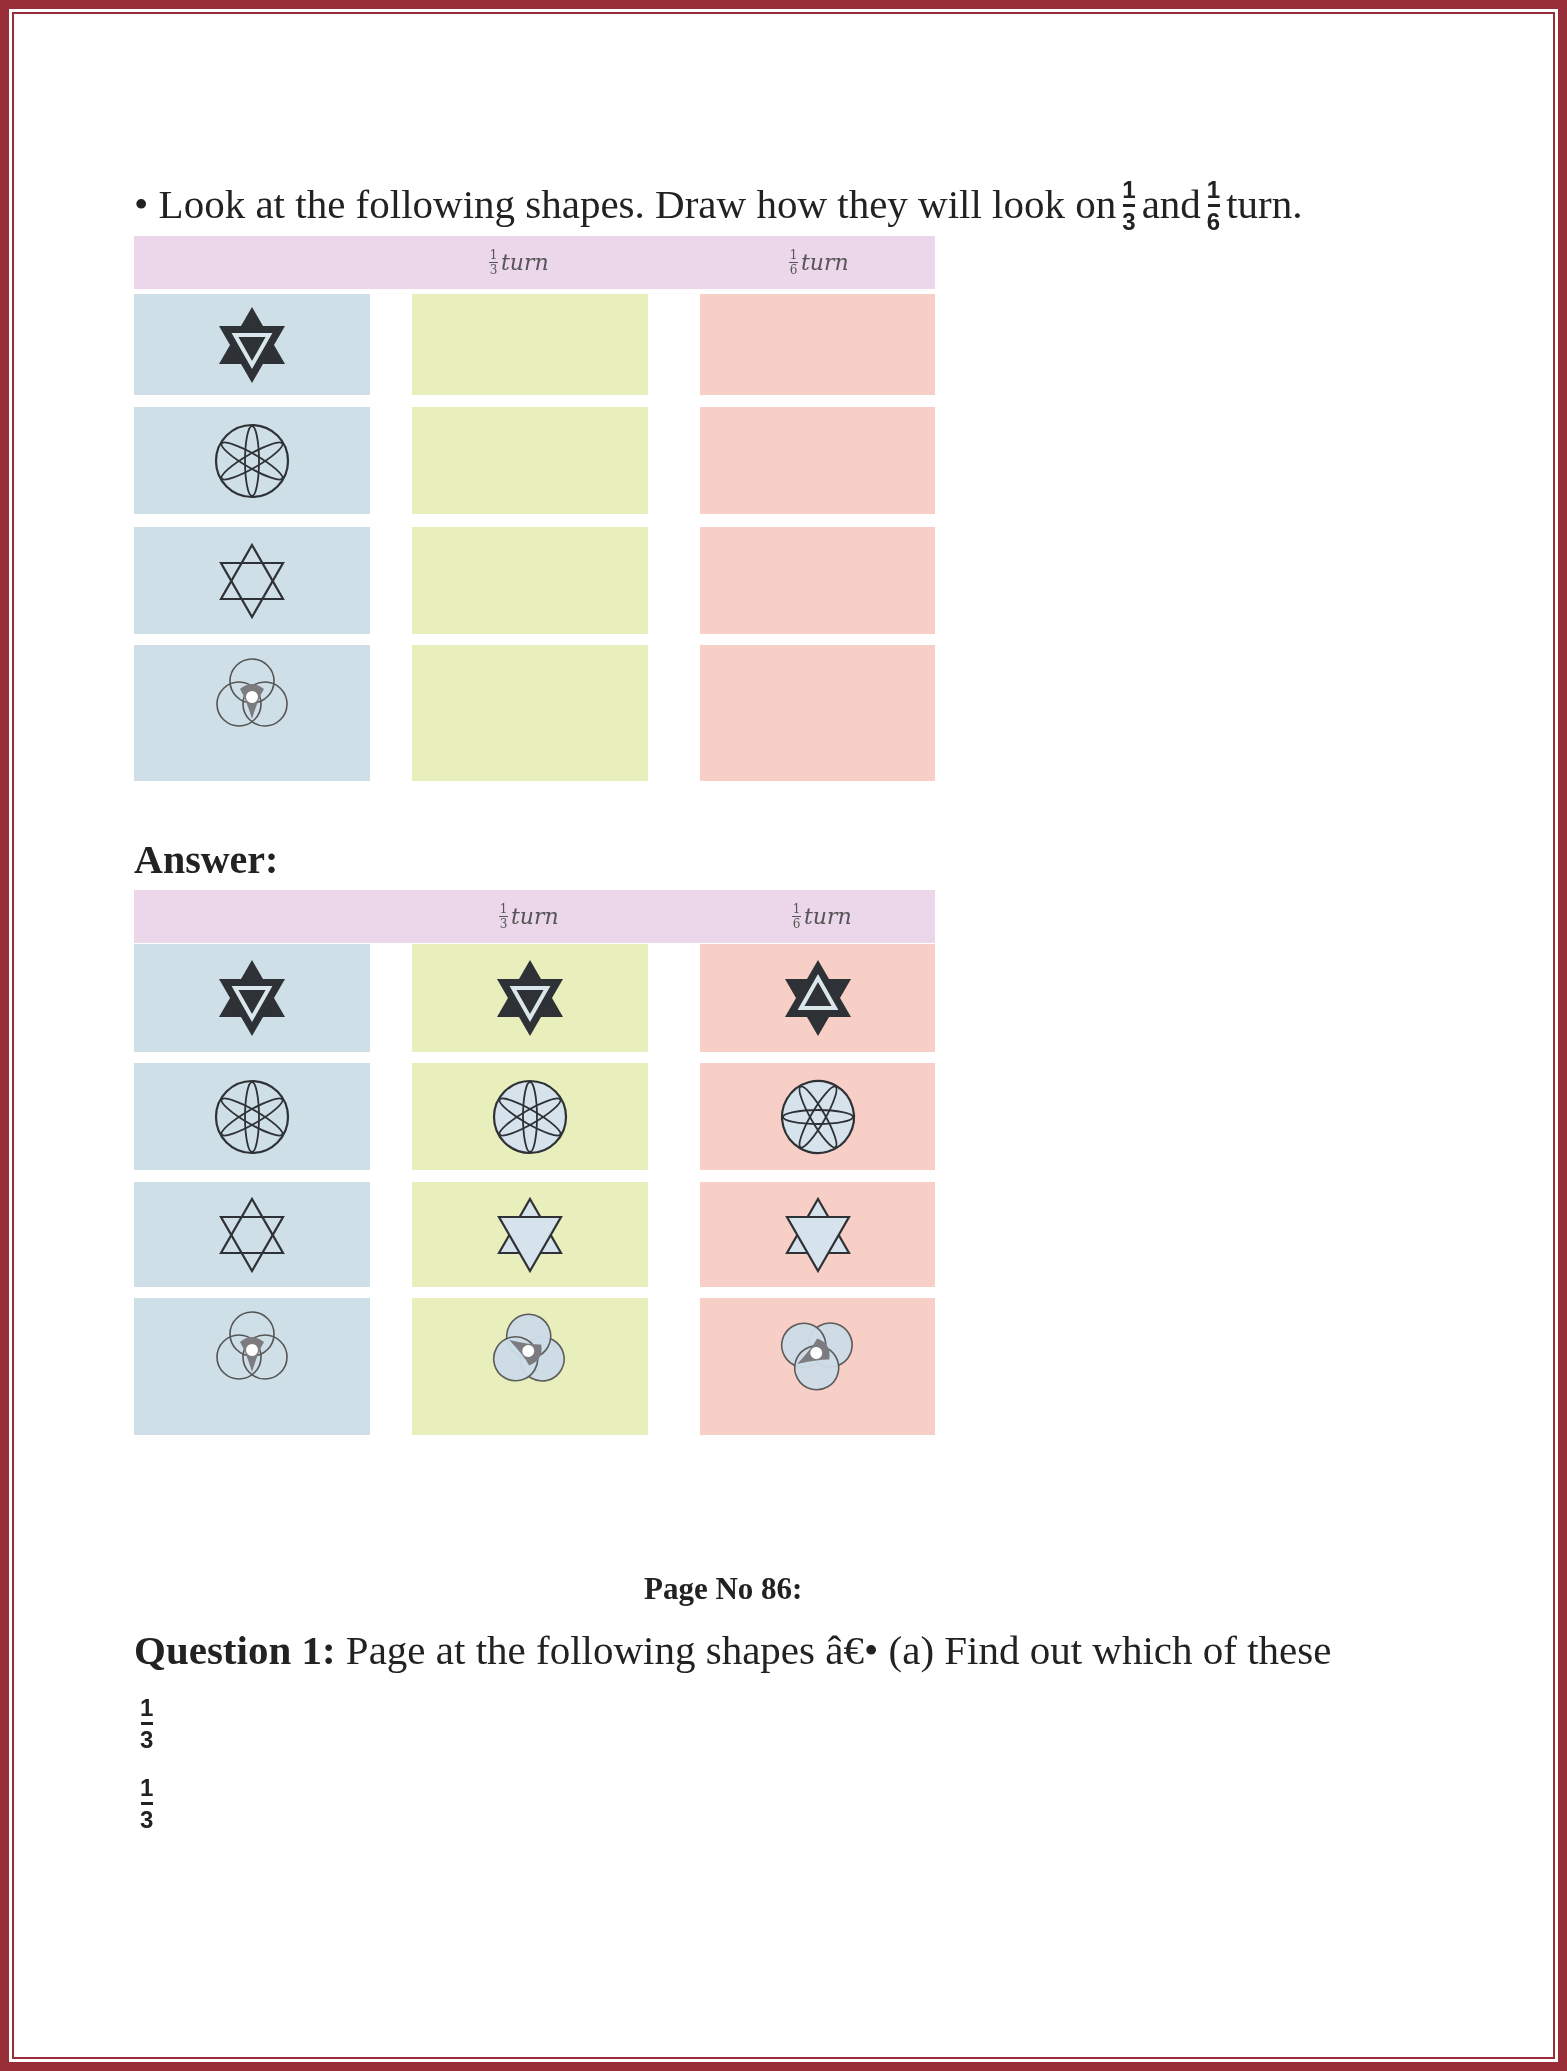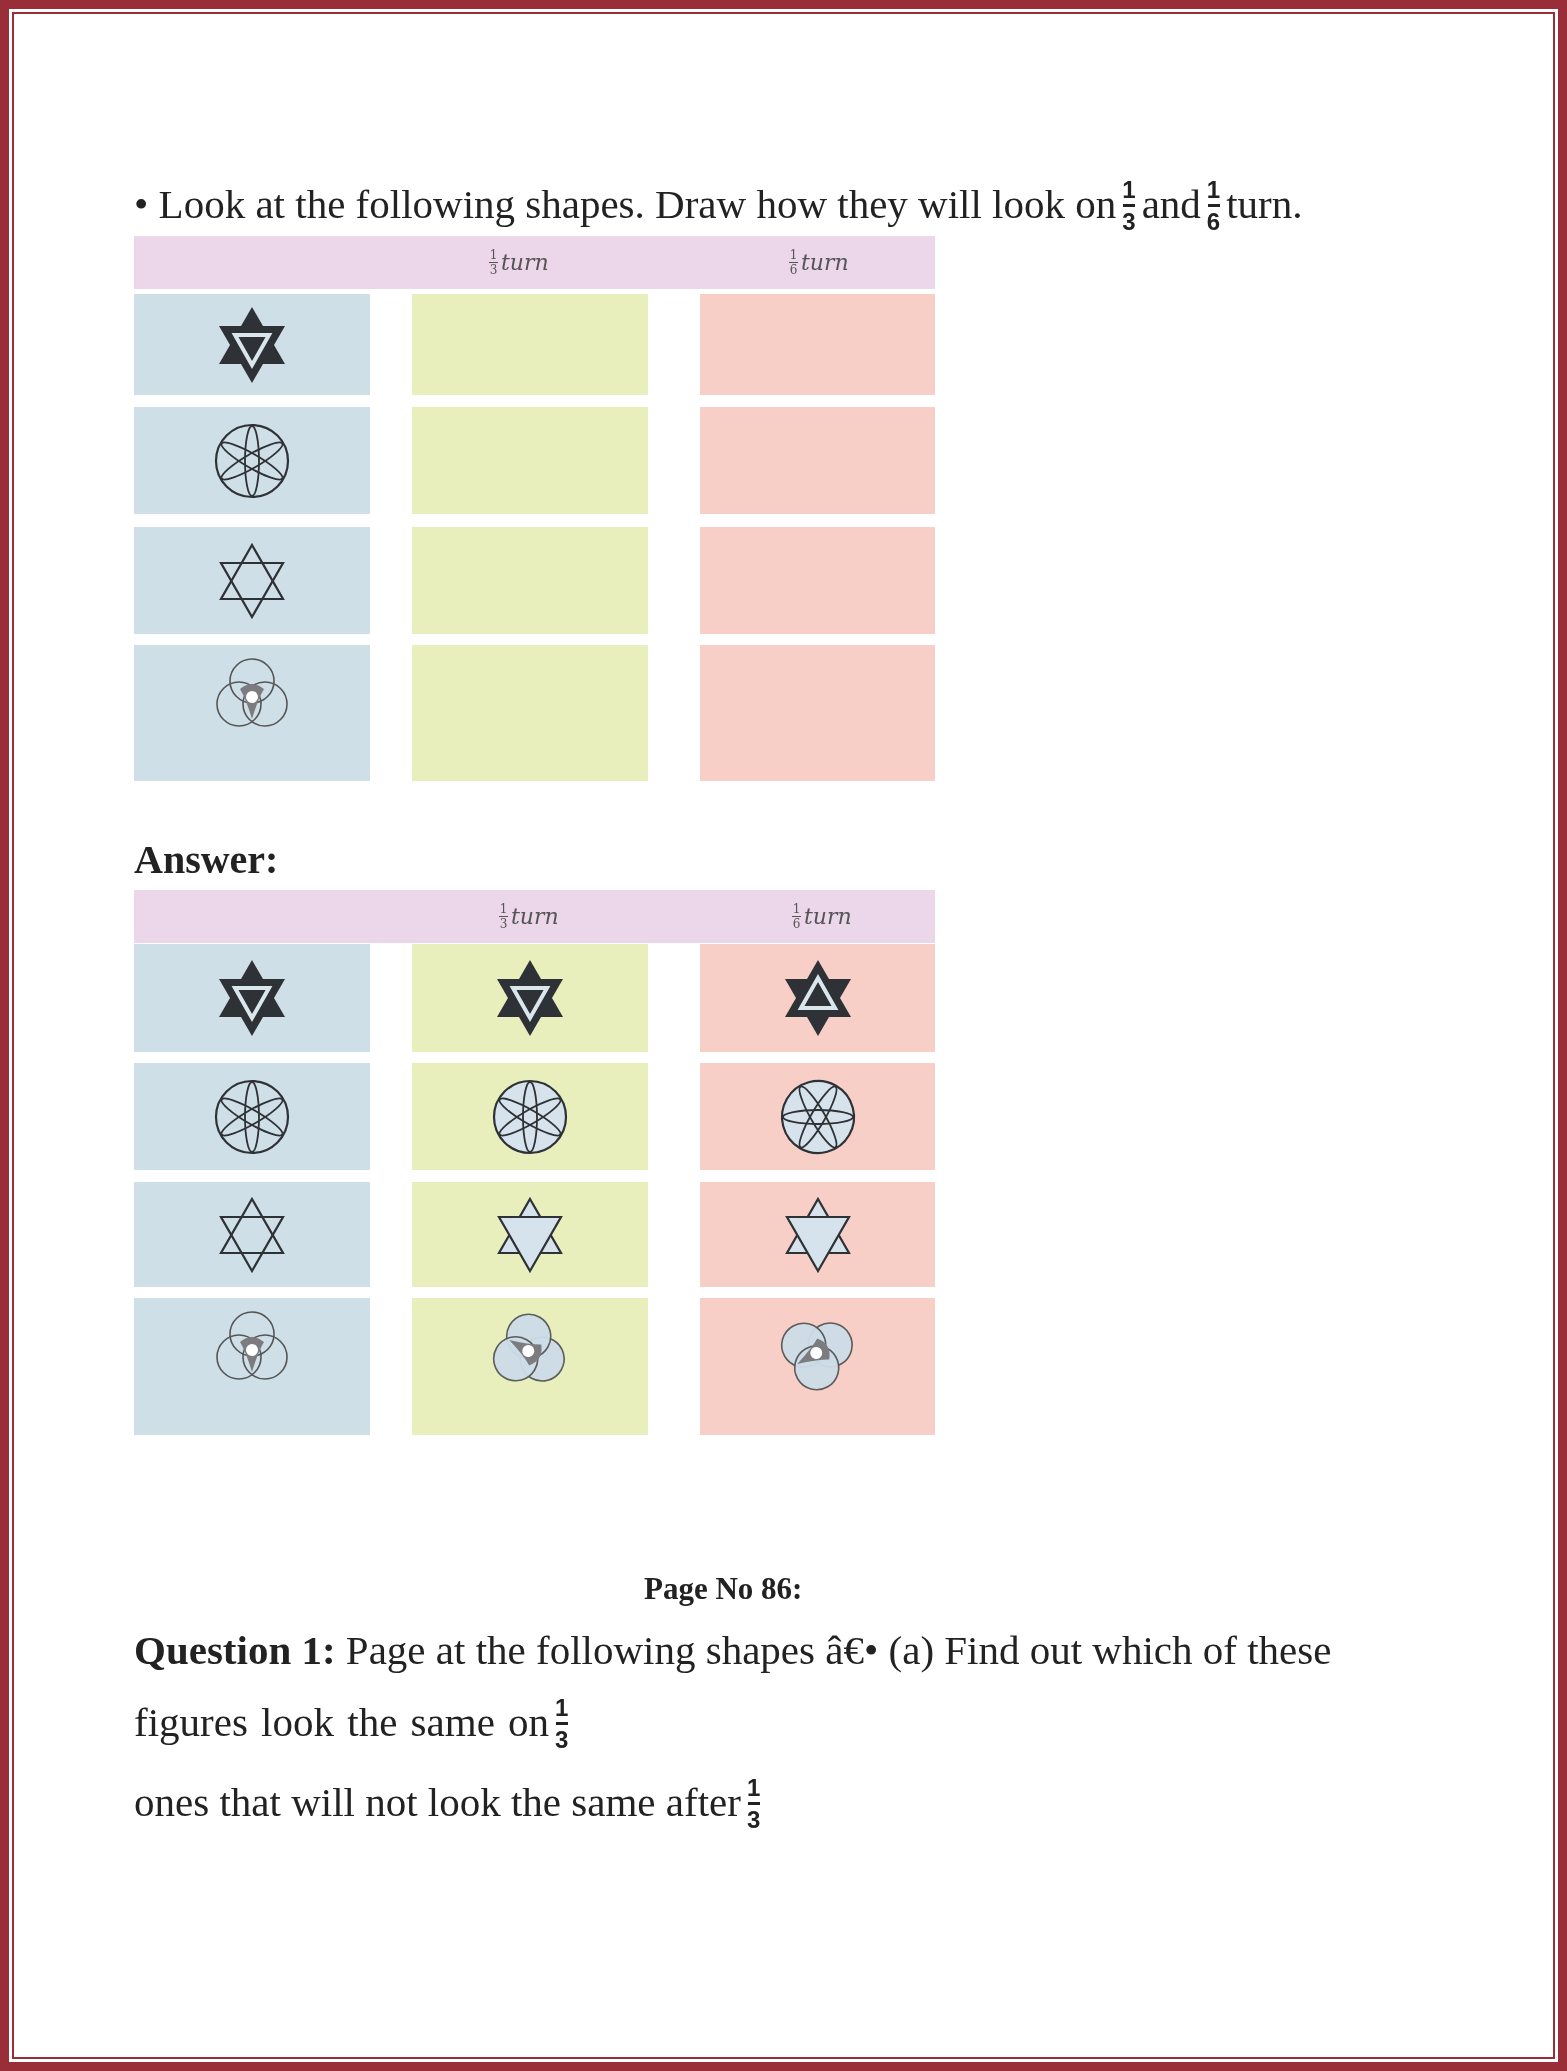--- a/index.html
+++ b/index.html
@@ -240,25 +240,25 @@
   </div>
 </div>
 
 <div class="text bold" style="left:644px; top:1555px; font-size:31px;">Page No 86:</div>
 
 <div class="text" style="left:134px; top:1630px;">
   <span class="bold">Question 1:</span>
   <span>Page at the following shapes â€• (a) Find out which of these</span>
 </div>
 <div class="text" style="left:134px; top:1698px; word-spacing:3px;">
-  <span>figures look the same on</span><span class="frac">
+  <span class="frac">
       <span>1</span>
       <span class="bar"></span>
       <span>3</span>
     </span>
 </div>
 <div class="text" style="left:134px; top:1778px;">
-  <span>ones that will not look the same after</span><span class="frac">
+  <span class="frac">
       <span>1</span>
       <span class="bar"></span>
       <span>3</span>
     </span>
 </div>
 
 </body></html>

